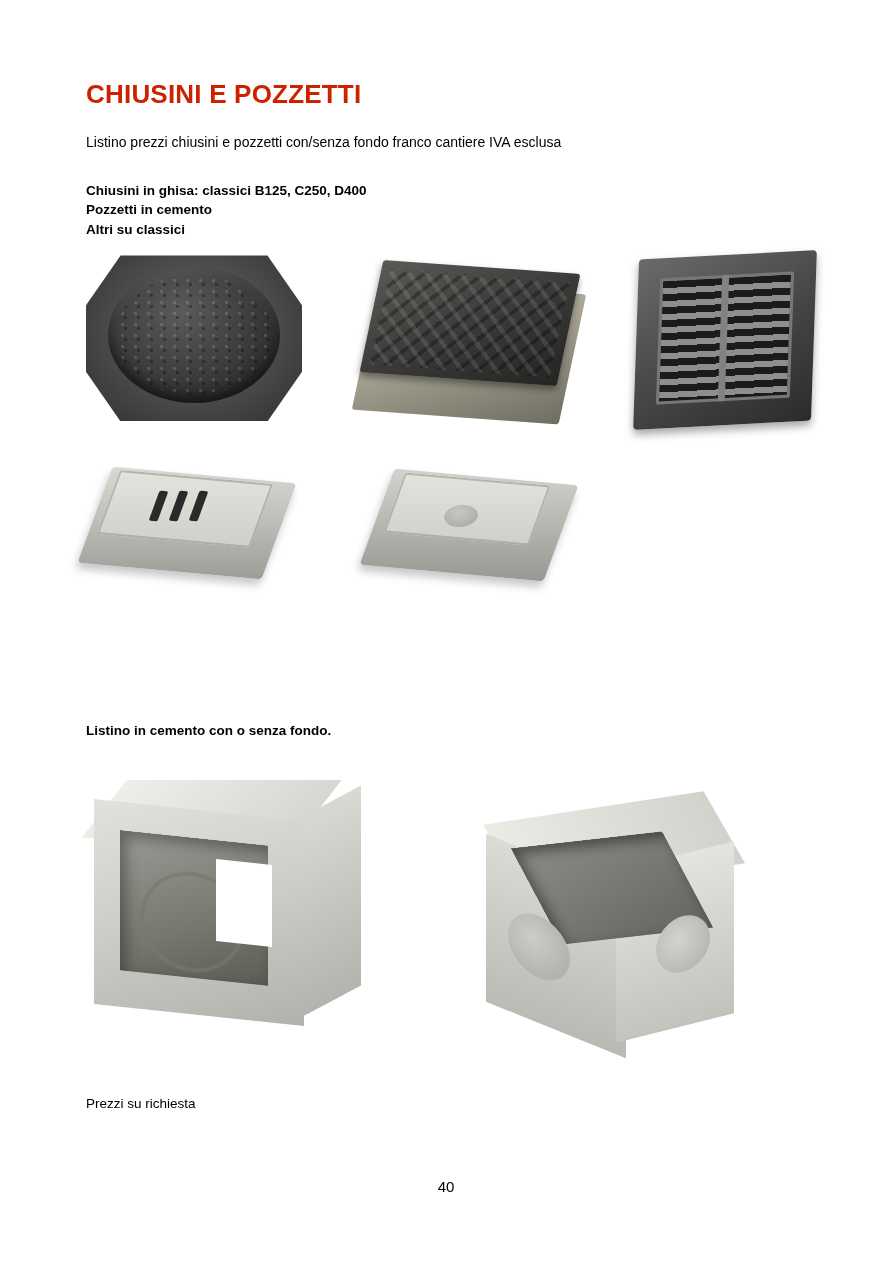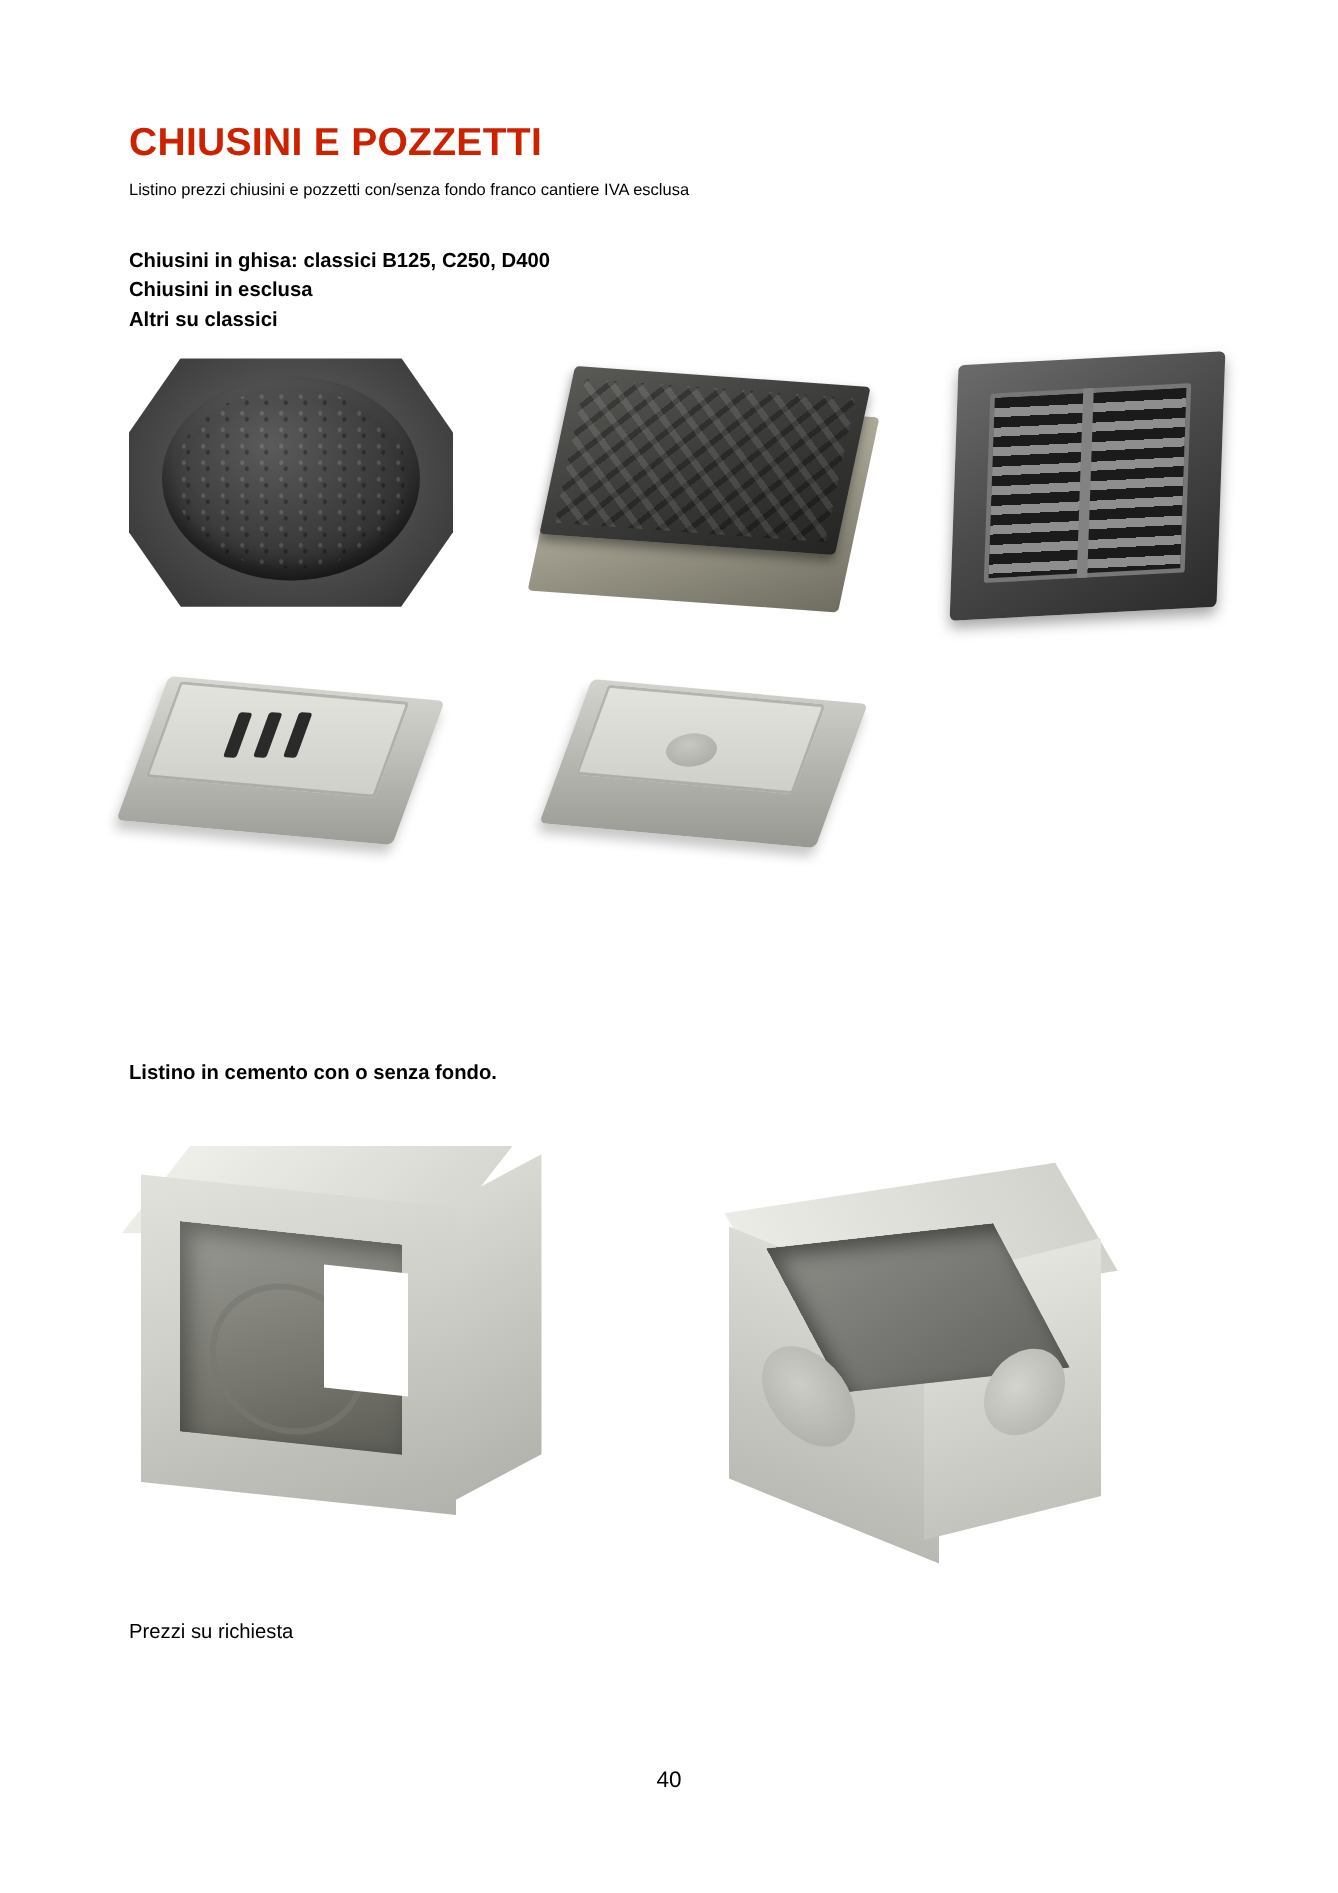--- a/index.html
+++ b/index.html
@@ -25,26 +25,26 @@
   .content {
     position: absolute;
     left: 86px;
     top: 80px;
     width: 740px;
   }
   h1.title {
     font-size: 26px;
     font-weight: bold;
     color: #cc2200;
-    margin: 0 0 11px 0;
+    margin: 0 0 24px 0;
     letter-spacing: 0.2px;
     line-height: 1.1;
   }
   .subtitle {
-    font-size: 11px;
+    font-size: 14px;
     color: #000;
     margin: 0 0 30px 0;
     line-height: 1.3;
   }
   .spec-block {
     margin-bottom: 16px;
     line-height: 1.45;
   }
   .spec-line {
     font-size: 13.5px;
@@ -334,21 +334,21 @@
 
     <h1 class="title">CHIUSINI E POZZETTI</h1>
 
     <p class="subtitle">Listino prezzi chiusini e pozzetti con/senza fondo franco cantiere IVA esclusa</p>
 
     <div class="spec-block">
       <div class="spec-line">
         <b>Chiusini in ghisa:</b><span class="normal"> classici B125, C250, D400</span>
       </div>
       <div class="spec-line">
-        <b>Chiusini in esclusa</b><span class="normal"></span>
+        <b>Pozzetti in cemento</b><span class="normal"></span>
       </div>
       <div class="spec-line">
         <b>Altri su classici</b><span class="normal"></span>
       </div>
     </div>
 
     <div class="img-row row1">
 
       <div class="photo" style="left:0px; top:0px; width:216px; height:170px;">
         <div class="art">

